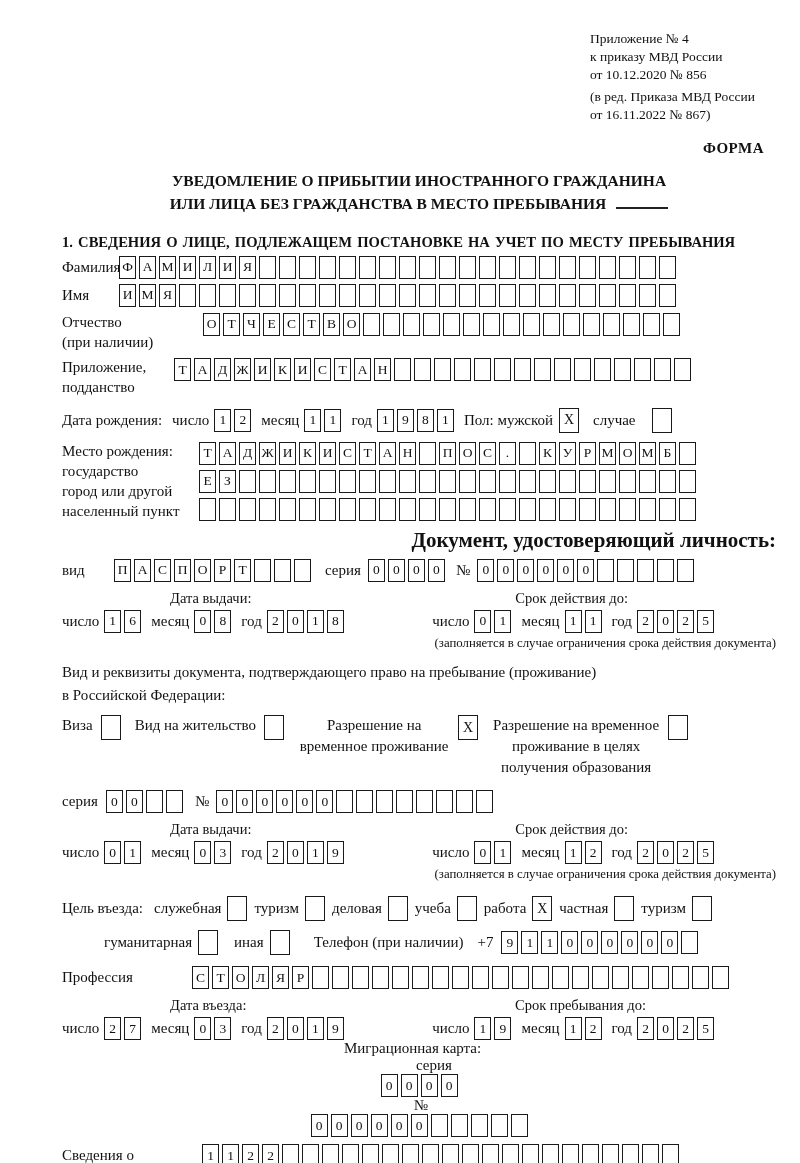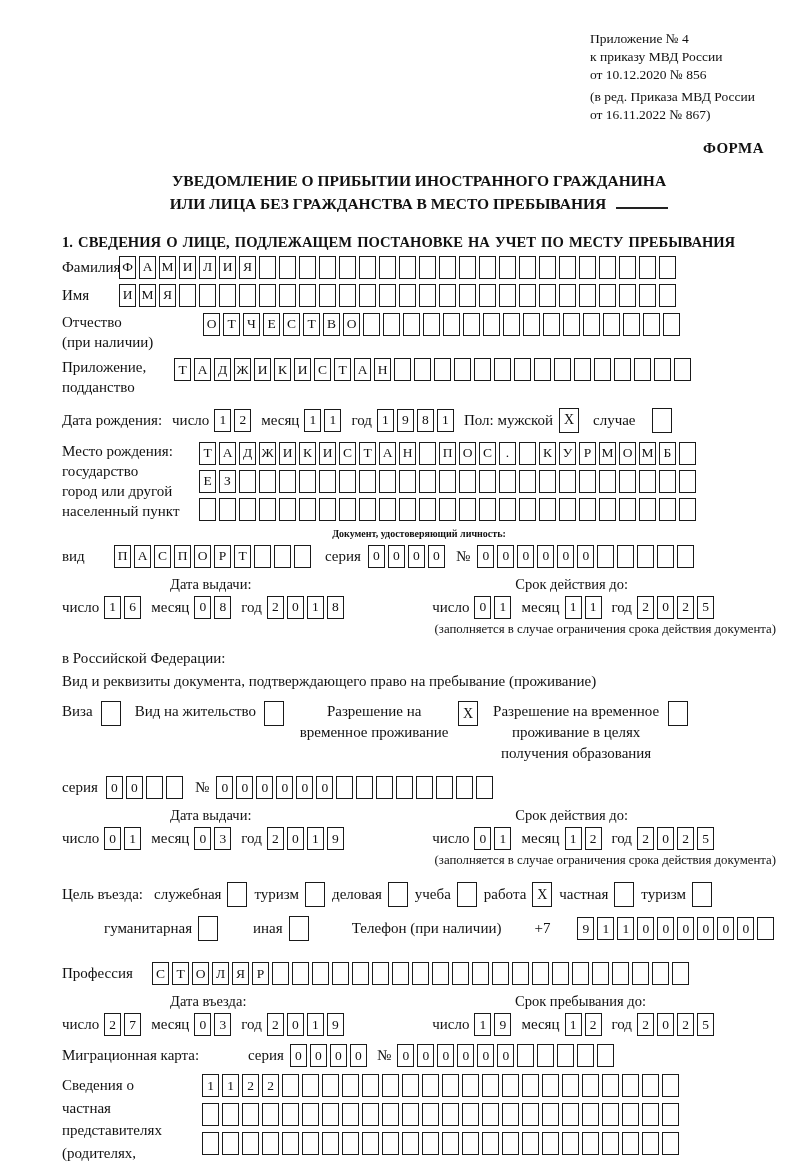--- a/index.html
+++ b/index.html
@@ -72,38 +72,38 @@
   .opt .olab { line-height:1.4; }
   .opt .c { margin-left:8px; margin-top:0; }
   .olab.c150 { width:152px; text-align:center; }
   .olab.c170 { width:168px; text-align:center; }
 
   
   .purpose { display:flex; align-items:center; margin-top:14px; flex-wrap:nowrap; }
   .purpose .pl { margin-right:4px; }
   .pitem { display:inline-flex; align-items:center; margin-left:7px; }
   .pitem .chk { margin-left:6px; }
-  .phone-row { display:flex; align-items:center; margin-top:9px; padding-left:42px;gap:19px; }
+  .phone-row { display:flex; align-items:center; margin-top:9px; padding-left:42px; }
   .phone-row .tel { margin:0 14px 0 24px; }
   .phone-row .pfx { margin-right:8px; }
 
   
-  .mig { display:flex; align-items:center; margin-top:8px; }
+  .mig { display:flex; align-items:center; margin-top:0;flex-direction:column; }
   .mig .ml { width:150px; }
   .mig .sl { margin:0 6px 0 36px; }
   .mig .nl { margin:0 6px 0 10px; }
 
   
   .reps { display:flex; align-items:flex-start; margin-top:7px; }
   .reps .labcol { width:140px; line-height:1.5; }
   .reps .labcol span { display:block; }
   .reps .rows .cells { display:flex; margin-bottom:6px; }
   .rep-foot { font-size:13.2px; margin-top:10px; text-align:right; }
 
-  .doc-head { text-align:center; font-weight:bold; font-size:10px; margin-top:6px; }
+  .doc-head { text-align:right; font-weight:bold; font-size:21px; margin-top:6px; }
   .serrow { display:flex; align-items:center; margin-top:12px; }
   .serrow .sl { margin-right:8px; }
   .serrow .nl { margin:0 7px 0 12px; }
 </style>
 </head>
 <body>
 
 <div class="page">
 
   <div class="hdr-note">
@@ -461,22 +461,22 @@
           <span class="cell">2</span>
           <span class="cell">0</span>
           <span class="cell">2</span>
           <span class="cell">5</span>
         </span>
       </span>
   </div>
   <div class="footnote-r">(заполняется в случае ограничения срока действия документа)</div>
 
   <div class="intro">
+    <div>Вид и реквизиты документа, подтверждающего право на пребывание (проживание)</div>
     <div>в Российской Федерации:</div>
-    <div>Вид и реквизиты документа, подтверждающего право на пребывание (проживание)</div>
   </div>
 
   <div class="opts">
     <span class="opt">
       <span class="olab">Виза</span>
       <span class="chk c"></span>
     </span>
     <span class="opt">
       <span class="olab">Вид на жительство</span>
       <span class="chk c"></span>
@@ -614,21 +614,21 @@
         <span class="cell">0</span>
         <span class="cell">0</span>
         <span class="cell">0</span>
         <span class="cell">0</span>
         <span class="cell">0</span>
         <span class="cell">0</span>
         <span class="cell"></span>
       </span>
   </div>
 
-  <div class="frow" style="margin-top:21px;">
+  <div class="frow" style="margin-top:11px;gap:40px;">
     <span class="lab w-prof">Профессия</span>
     <span class="cells">
         <span class="cell">С</span>
         <span class="cell">Т</span>
         <span class="cell">О</span>
         <span class="cell">Л</span>
         <span class="cell">Я</span>
         <span class="cell">Р</span>
         <span class="cell"></span>
         <span class="cell"></span>

